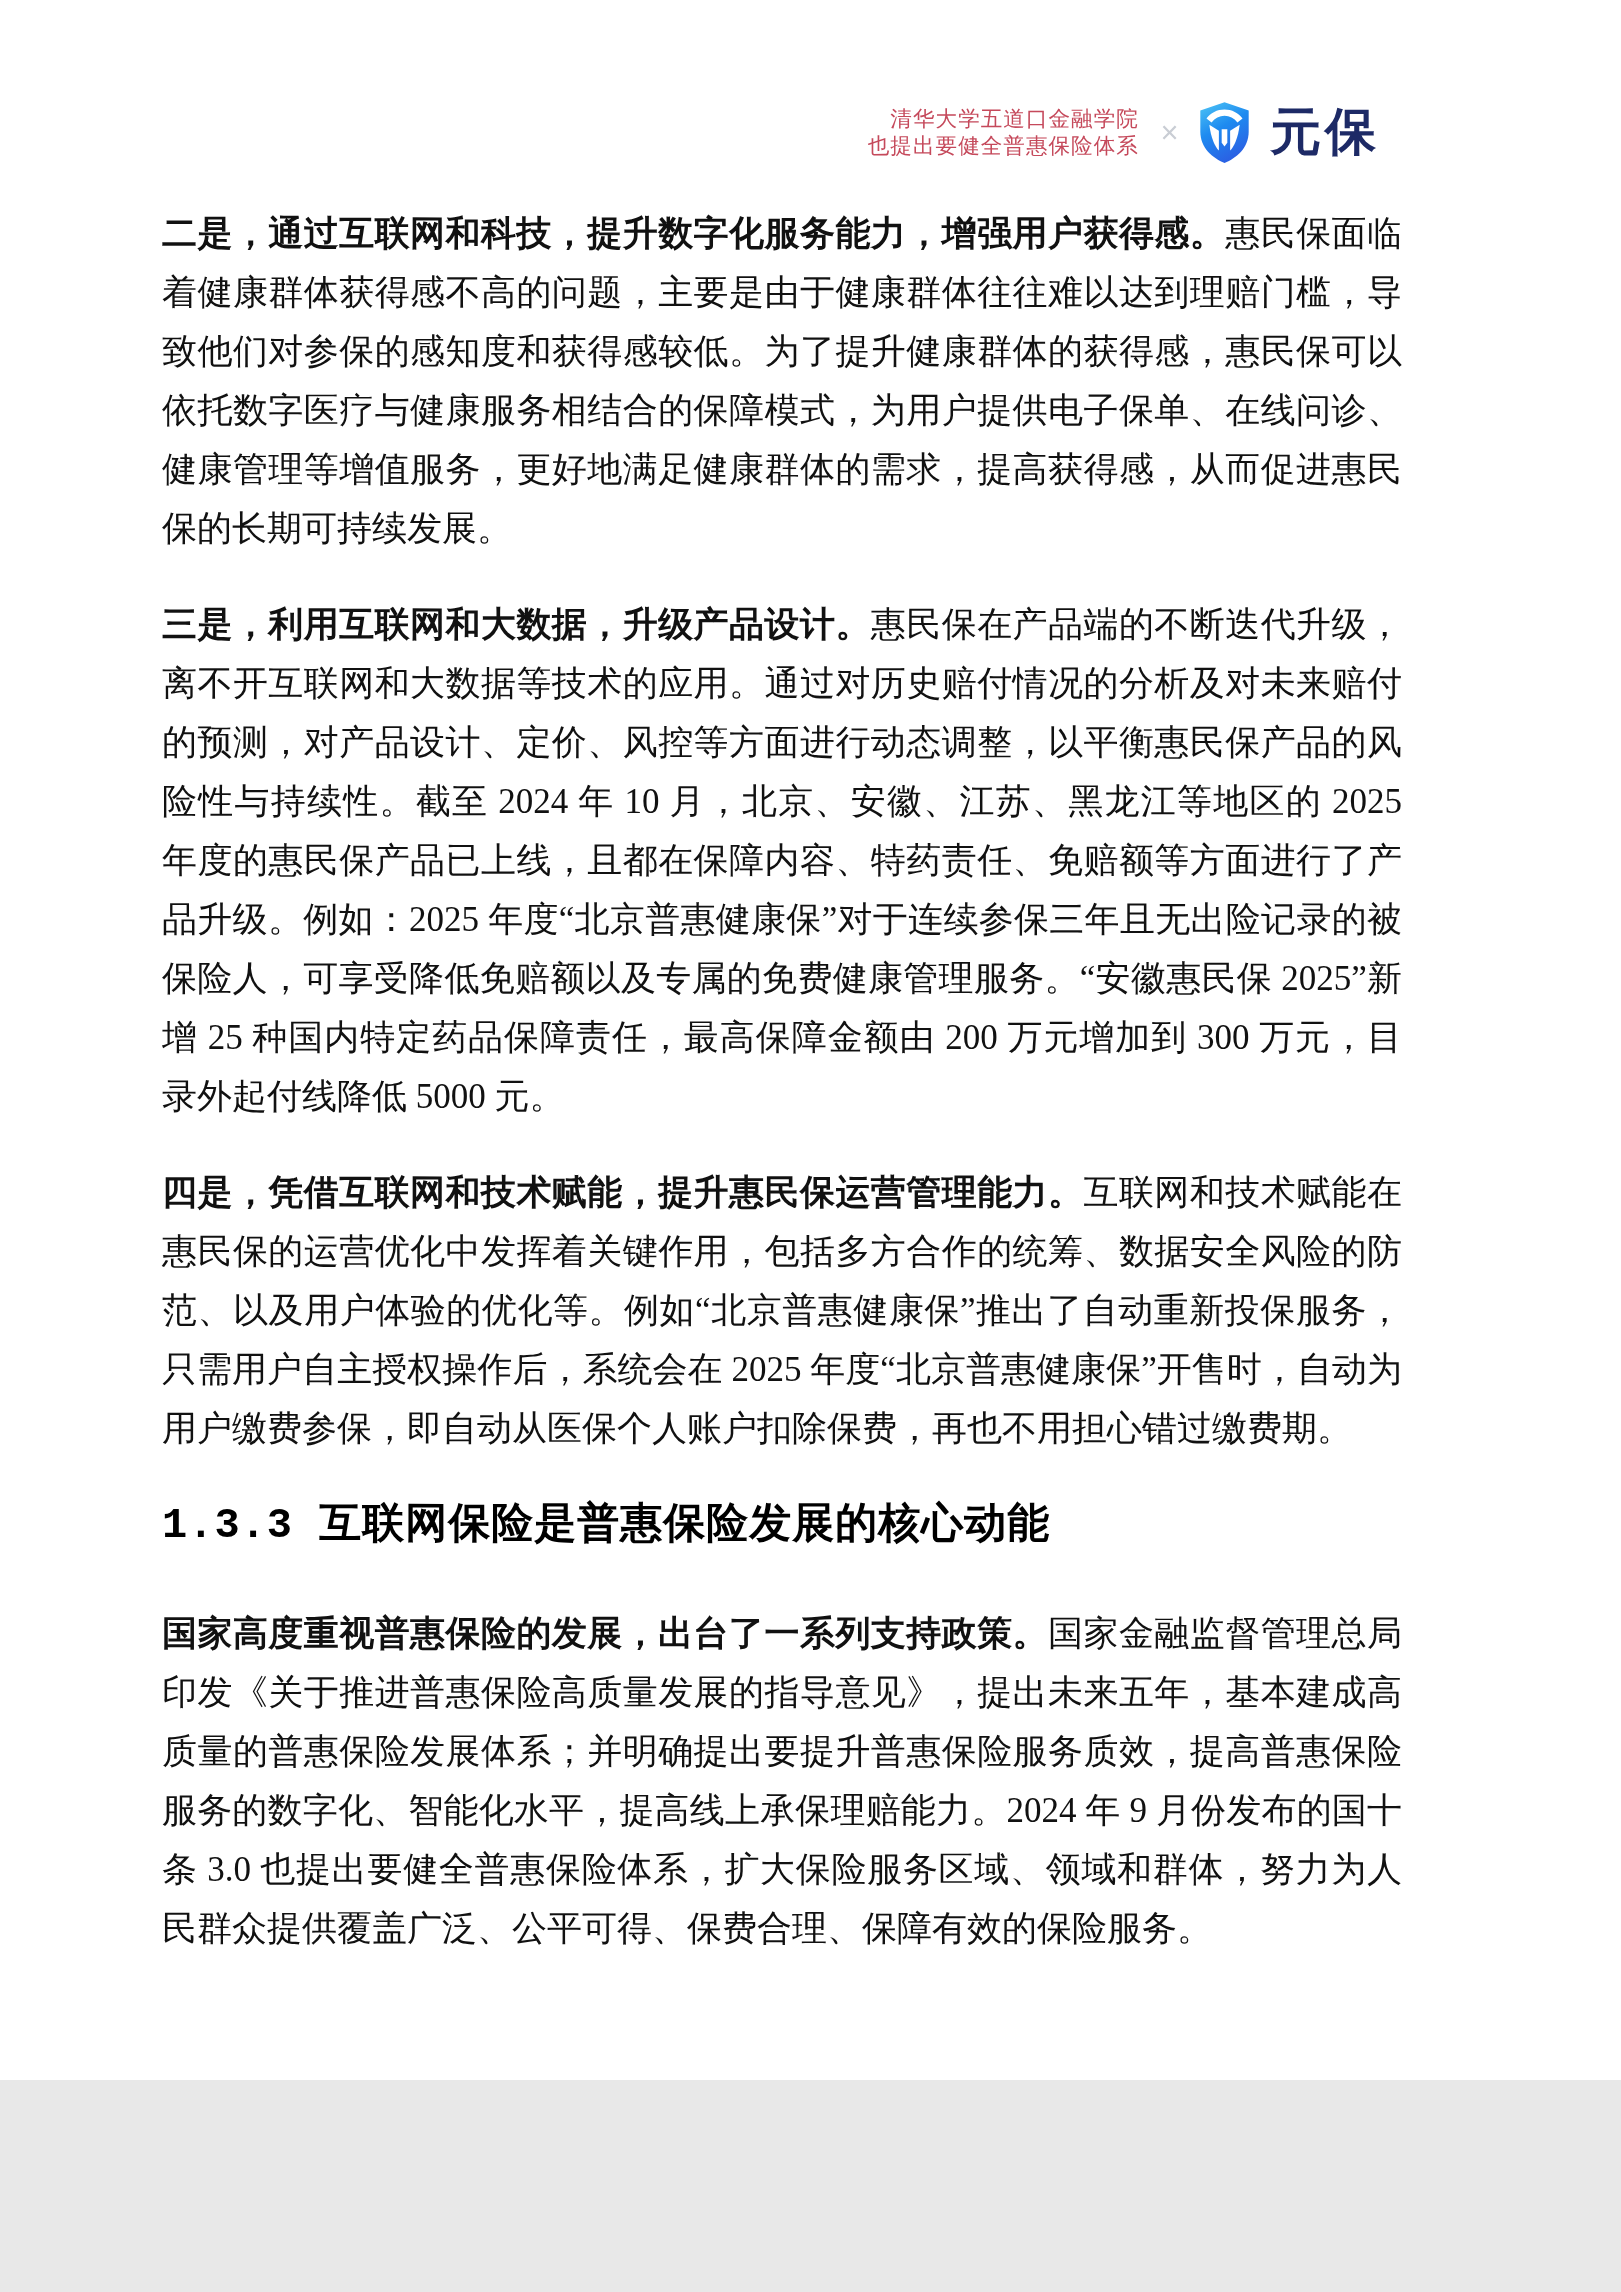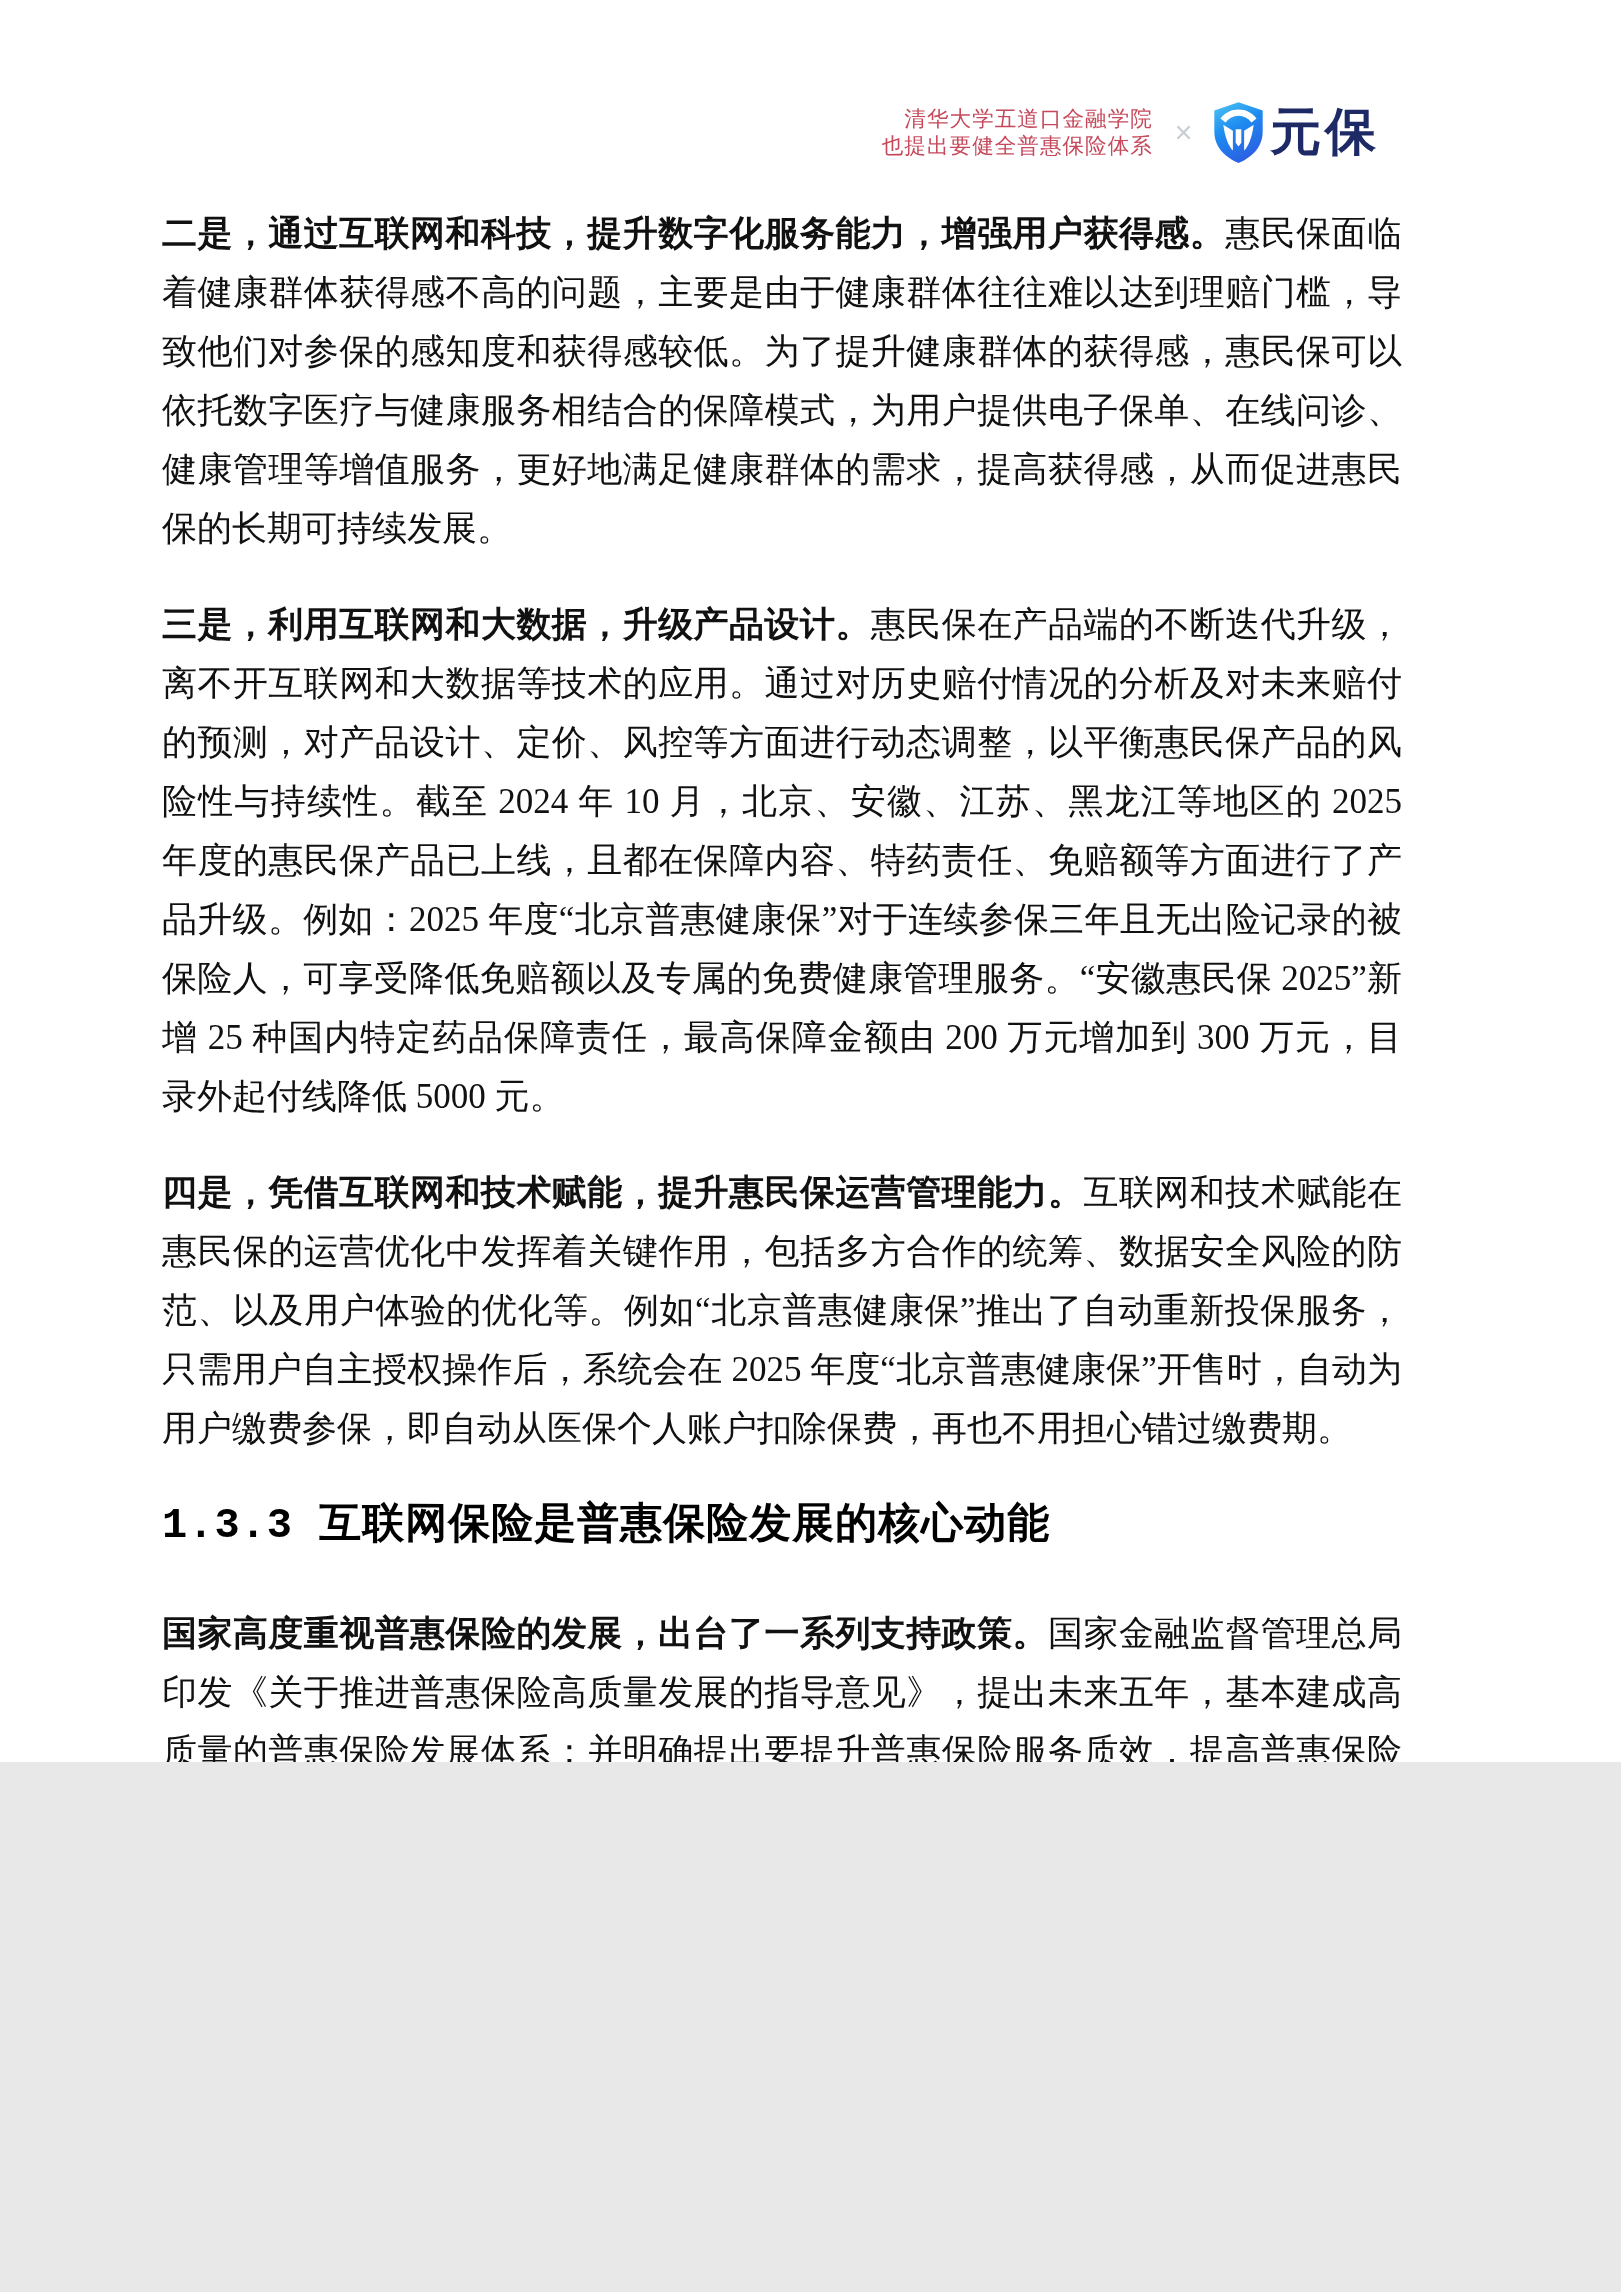--- a/index.html
+++ b/index.html
@@ -1,18 +1,18 @@
 <!DOCTYPE html>
 <html lang="zh"><head>
 <meta charset="utf-8">
 <style>
   html,body { margin:0; padding:0; background:#e8e8e8; }
   .page {
     position:relative;
-    width:1621px; height:1762px;
+    width:1621px; height:2080px;
     margin:0 auto;
     background:#ffffff;
     font-family:"Liberation Serif", serif;
     color:#111111;
     overflow:hidden;
   }
 
   
   .page-header {
     position:absolute;
@@ -32,21 +32,21 @@
     margin:0 17.6px 0 21.6px;
     font-weight:400;
   }
   .logo { display:flex; align-items:center; }
   .logo svg { width:57px; height:63px; display:block; }
   .logo-text {
     font-family:"Liberation Sans", sans-serif;
     font-weight:700; font-size:51px;
     color:#1D2A66;
     letter-spacing:3.9px;
-    margin-left:3px;
+    margin-left:17px;
   }
 
   
   .content {
     position:absolute;
     left:162px; top:204px;
     width:1240px;
   }
   .content p {
     font-size:35px;

